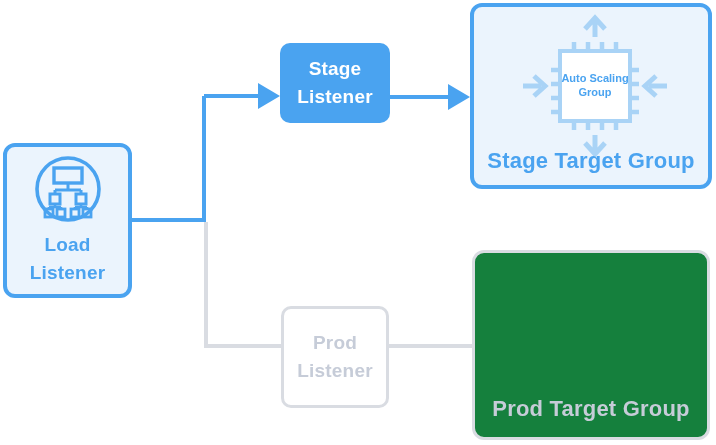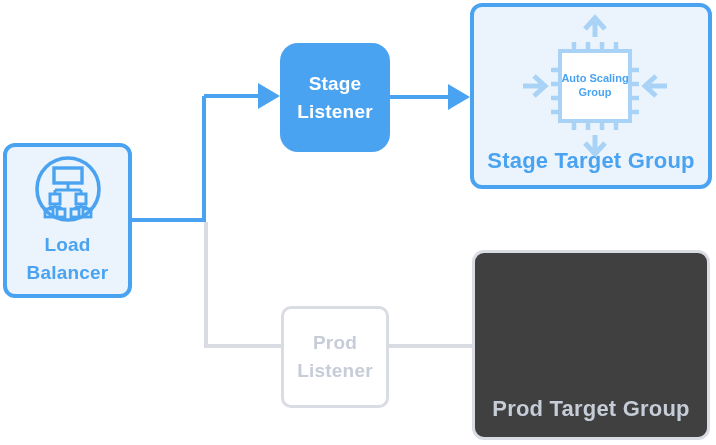--- a/index.html
+++ b/index.html
@@ -44,23 +44,23 @@
     gap: 8px;
   }
   #node-load-balancer .node-label {
     color: #4aa3f0;
     font-size: 19px;
     width: 96px;
   }
   
   #node-stage-listener {
     left: 280px; top: 43px;
-    width: 110px; height: 109px;
+    width: 110px; height: 80px;
     background: #4aa3f0;
-    border-radius: 18px;
+    border-radius: 10px;
   }
   #node-stage-listener .node-label {
     color: #ffffff;
     font-size: 19px;
     width: 84px;
   }
   
   #node-prod-listener {
     left: 281px; top: 306px;
     width: 108px; height: 102px;
@@ -85,21 +85,21 @@
   #node-stage-target-group .group-label {
     position: absolute;
     left: 0; right: 0; bottom: 8px;
     color: #4aa3f0;
     font-size: 22px;
   }
   
   #node-prod-target-group {
     left: 472px; top: 250px;
     width: 238px; height: 190px;
-    background: #404040;
+    background: #15803d;
     border: 3px solid #d9dce2;
     border-radius: 12px;
     display: block;
   }
   #node-prod-target-group .group-label {
     position: absolute;
     left: 0; right: 0; bottom: 12px;
     color: #c6ccd8;
     font-size: 22px;
   }
@@ -148,21 +148,21 @@
       <path d="M34 28 V35 M21 35 H47 M21 35 V39 M47 35 V39" stroke-width="3"></path>
       <rect x="16" y="39" width="10" height="10" stroke-width="3"></rect>
       <rect x="42" y="39" width="10" height="10" stroke-width="3"></rect>
       <path d="M21 49 V52 M15 52 H27 M15 52 V54 M27 52 V54" stroke-width="2.6"></path>
       <path d="M47 49 V52 M41 52 H53 M41 52 V54 M53 52 V54" stroke-width="2.6"></path>
       <rect x="11" y="54" width="8" height="8" stroke-width="2.8"></rect>
       <rect x="23" y="54" width="8" height="8" stroke-width="2.8"></rect>
       <rect x="37" y="54" width="8" height="8" stroke-width="2.8"></rect>
       <rect x="49" y="54" width="8" height="8" stroke-width="2.8"></rect>
     </svg>
-    <div class="node-label">Load Balancer</div>
+    <div class="node-label">Load Listener</div>
   </div>
 
   <div class="node" id="node-stage-listener">
     <div class="node-label">Stage Listener</div>
   </div>
 
   <div class="node" id="node-prod-listener">
     <div class="node-label">Prod Listener</div>
   </div>
 

